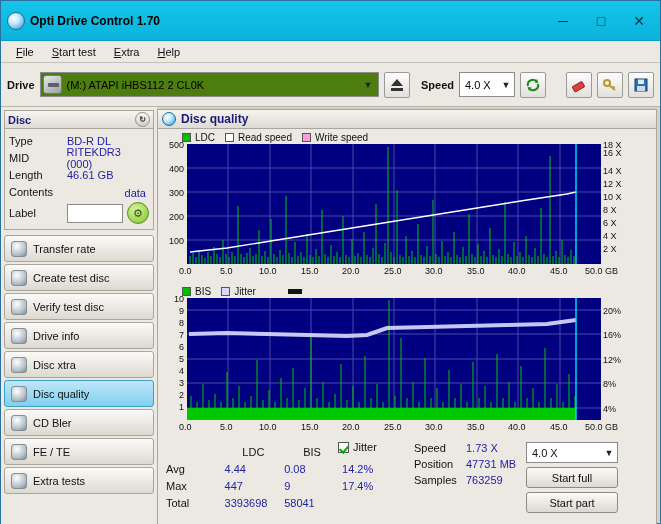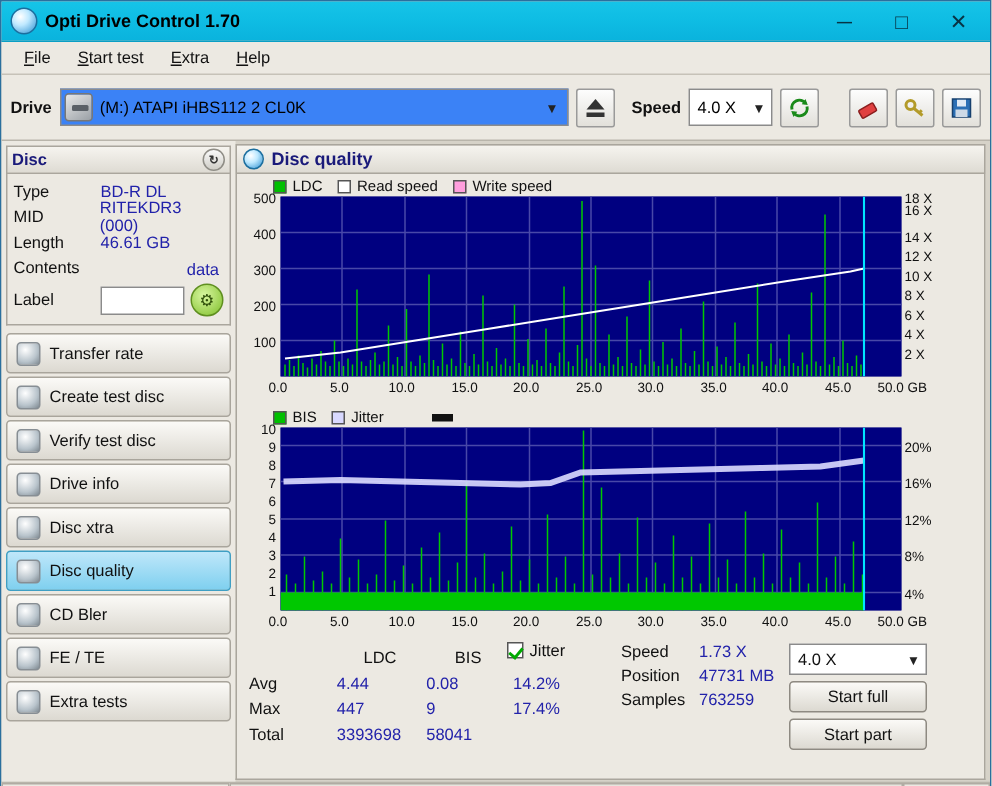--- a/index.html
+++ b/index.html
@@ -8,21 +8,21 @@
     width:661px; height:524px;
     font-family:"Liberation Sans", sans-serif;
     font-size:11px;
     background:#d6d2c8;
     overflow:hidden;
   }
   .window { width:661px; height:524px; background:#d6d2c8; border:1px solid #2a6f9e; position:relative; }
 
   
   .titlebar {
-    height:27px; background:linear-gradient(to bottom,#16c4e8 0%,#0fbde4 45%,#0ab3dd 100%);
+    height:40px; background:linear-gradient(to bottom,#16c4e8 0%,#0fbde4 45%,#0ab3dd 100%);
     display:flex; align-items:center; padding:0 2px; border-bottom:1px solid #0a9fc5;
   }
   .title-icon {
     width:18px;height:18px;border-radius:9px;margin:0 5px 0 4px;
     background:radial-gradient(circle at 35% 32%, #ffffff 0%, #bfe9ff 38%, #2b8fd0 100%);
     border:1px solid #1b6e9e; flex:0 0 auto;
   }
   .title-text { color:#000; font-size:12px; font-weight:bold; flex:1 1 auto; }
   .tb-btn {
     width:38px;height:25px;display:flex;align-items:center;justify-content:center;
@@ -33,21 +33,21 @@
   .menubar { height:22px; background:#ece9e2; display:flex; align-items:center; padding-left:6px;
              border-bottom:1px solid #c6c2b8; }
   .menubar div { padding:2px 9px; font-size:11px; color:#111; }
   .mnem { text-decoration:underline; }
 
   
   .toolbar { height:44px; background:#ece9e2; display:flex; align-items:center; padding:0 6px;
              border-bottom:1px solid #b9b5ab; gap:5px; }
   .lbl { font-size:11px; color:#111; font-weight:bold; }
   .drive-select {
-    flex:1 1 auto; height:25px; background:#3b82f6; border:1px solid #8b8b8b; display:flex;
+    flex:1 1 auto; height:25px; background:#4d7c0f; border:1px solid #8b8b8b; display:flex;
     align-items:center; padding:0 2px; min-width:0;
   }
   .drive-icon {
     width:19px;height:19px;margin-right:5px;flex:0 0 auto;border-radius:3px;
     background:linear-gradient(145deg,#e8e8e8,#9aa0a6); border:1px solid #777;
     position:relative;
   }
   .drive-icon:after{content:"";position:absolute;left:4px;top:7px;width:11px;height:4px;background:#5a6067;border-radius:1px;}
   .drive-text { flex:1 1 auto; font-size:11px; color:#000; overflow:hidden; white-space:nowrap; }
   .caret { width:16px;text-align:center;font-size:9px;color:#222; }

